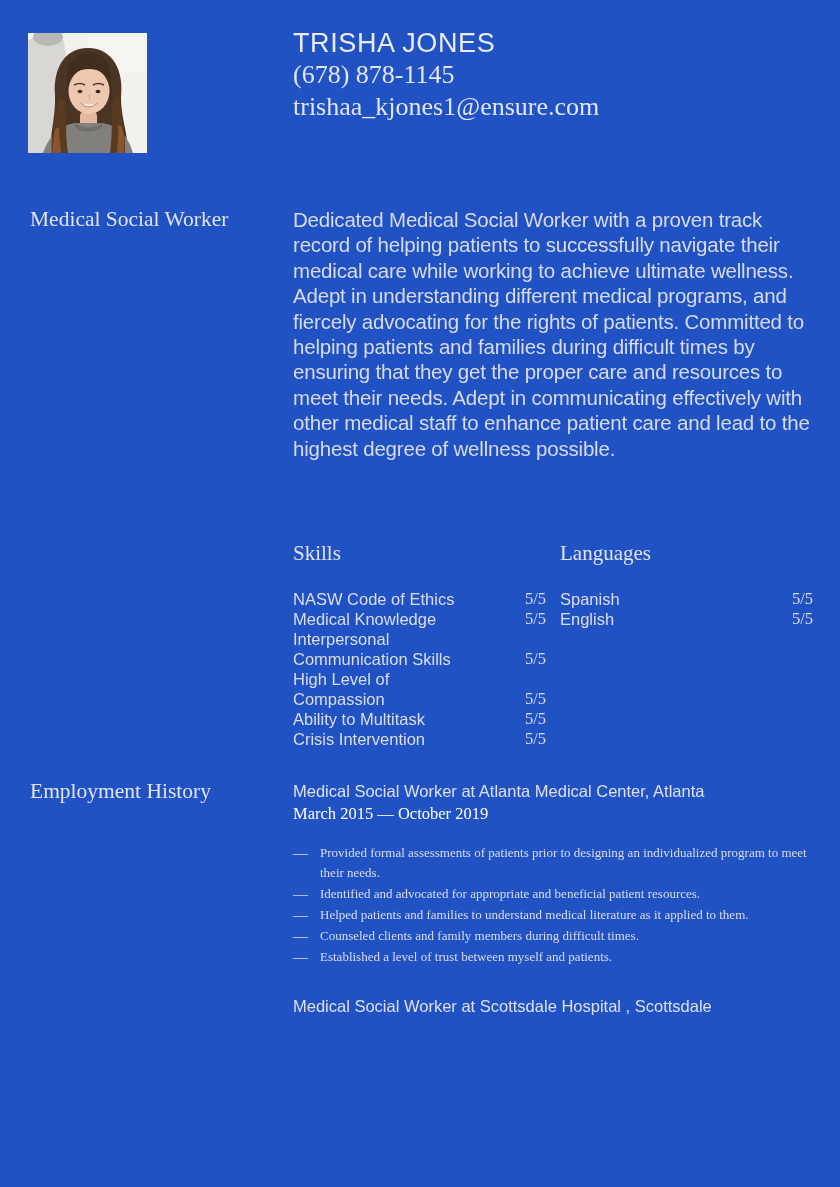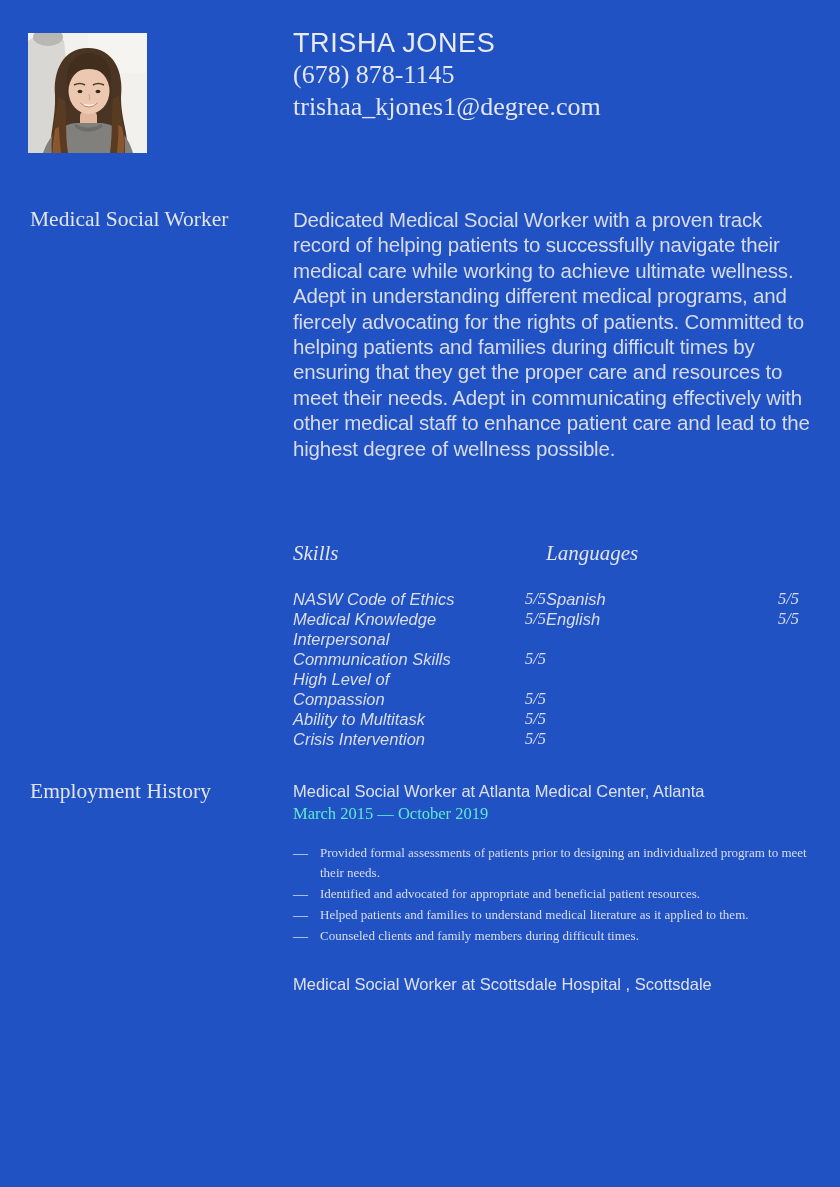--- a/index.html
+++ b/index.html
@@ -52,21 +52,21 @@
   .summary {
     position:absolute; left:293px; top:207px; width:521px;
     font-size:20.5px; line-height:25.4px;
     letter-spacing:-0.2px;
     color:#d7dbe6;
   }
 
   
   .lists {
     position:absolute; left:293px; top:541px; width:521px;
-    display:flex; font-style:italic;
+    display:flex; gap:14px;
   }
   .list-col { width:253px; }
   .list-col h3 {
     font-family:"Liberation Serif", serif;
     font-size:21px; line-height:24px; font-weight:400;
     color:#e1e4ec;
     margin-bottom:24px;
   }
   .lrow {
     display:flex; justify-content:space-between; align-items:flex-end;
@@ -83,21 +83,21 @@
   
   .employment { position:absolute; left:293px; top:781px; width:521px; }
   .job-title {
     font-size:16.5px; line-height:20px;
     color:#dce0ea;
   }
   .job-dates {
     font-family:"Liberation Serif", serif;
     font-size:16.5px; line-height:20px;
     margin-top:3px;
-    color:#5eead4;
+    color:#ffffff;
   }
   .bullets { list-style:none; margin-top:19px; }
   .bullets li {
     display:flex;
     font-family:"Liberation Serif", serif;
     font-size:13px; line-height:20.3px;
     color:#d9dde8;
   }
   .dash { flex:0 0 27px; }
   .dash::before { content:"—"; font-size:15px; }
@@ -159,21 +159,21 @@
       <path d="M61 61 q1.4 4.5 0 6" stroke="#d8a68a" stroke-width="1.2" fill="none"></path>
 
       <path d="M52.5 70 Q61 78 69.5 70 Q61 73.5 52.5 70 Z" fill="#fbf8f4"></path>
       <path d="M52.5 70 Q61 78 69.5 70" stroke="#b8715a" stroke-width="0.9" fill="none"></path>
     </svg>
   </div>
 
   <header class="header">
     <div class="name">TRISHA JONES</div>
     <div class="contact-line">(678) 878-1145</div>
-    <div class="contact-line">trishaa_kjones1@degree.com</div>
+    <div class="contact-line">trishaa_kjones1@ensure.com</div>
   </header>
 
   <div class="side-label label-profile">Medical Social Worker</div>
   <div class="summary">Dedicated Medical Social Worker with a proven track record of helping patients to successfully navigate their medical care while working to achieve ultimate wellness. Adept in understanding different medical programs, and fiercely advocating for the rights of patients. Committed to helping patients and families during difficult times by ensuring that they get the proper care and resources to meet their needs. Adept in communicating effectively with other medical staff to enhance patient care and lead to the highest degree of wellness possible.</div>
 
   <div class="lists">
     <section class="list-col">
       <h3>Skills</h3>
       <div>
         <div class="lrow">
@@ -233,20 +233,24 @@
         <span class="btext">Identified and advocated for appropriate and beneficial patient resources.</span>
       </li>
       <li>
         <span class="dash"></span>
         <span class="btext">Helped patients and families to understand medical literature as it applied to them.</span>
       </li>
       <li>
         <span class="dash"></span>
         <span class="btext">Counseled clients and family members during difficult times.</span>
       </li>
+      <li>
+        <span class="dash"></span>
+        <span class="btext">Established a level of trust between myself and patients.</span>
+      </li>
     </ul>
     <div class="job-title second">Medical Social Worker at Scottsdale Hospital , Scottsdale</div>
   </div>
 
   <div class="pagenum">1/2</div>
   <div class="address">960 Gasha Blvd, Atlanta, GA 30310, United States</div>
 
 </div>
 
 </body></html>

